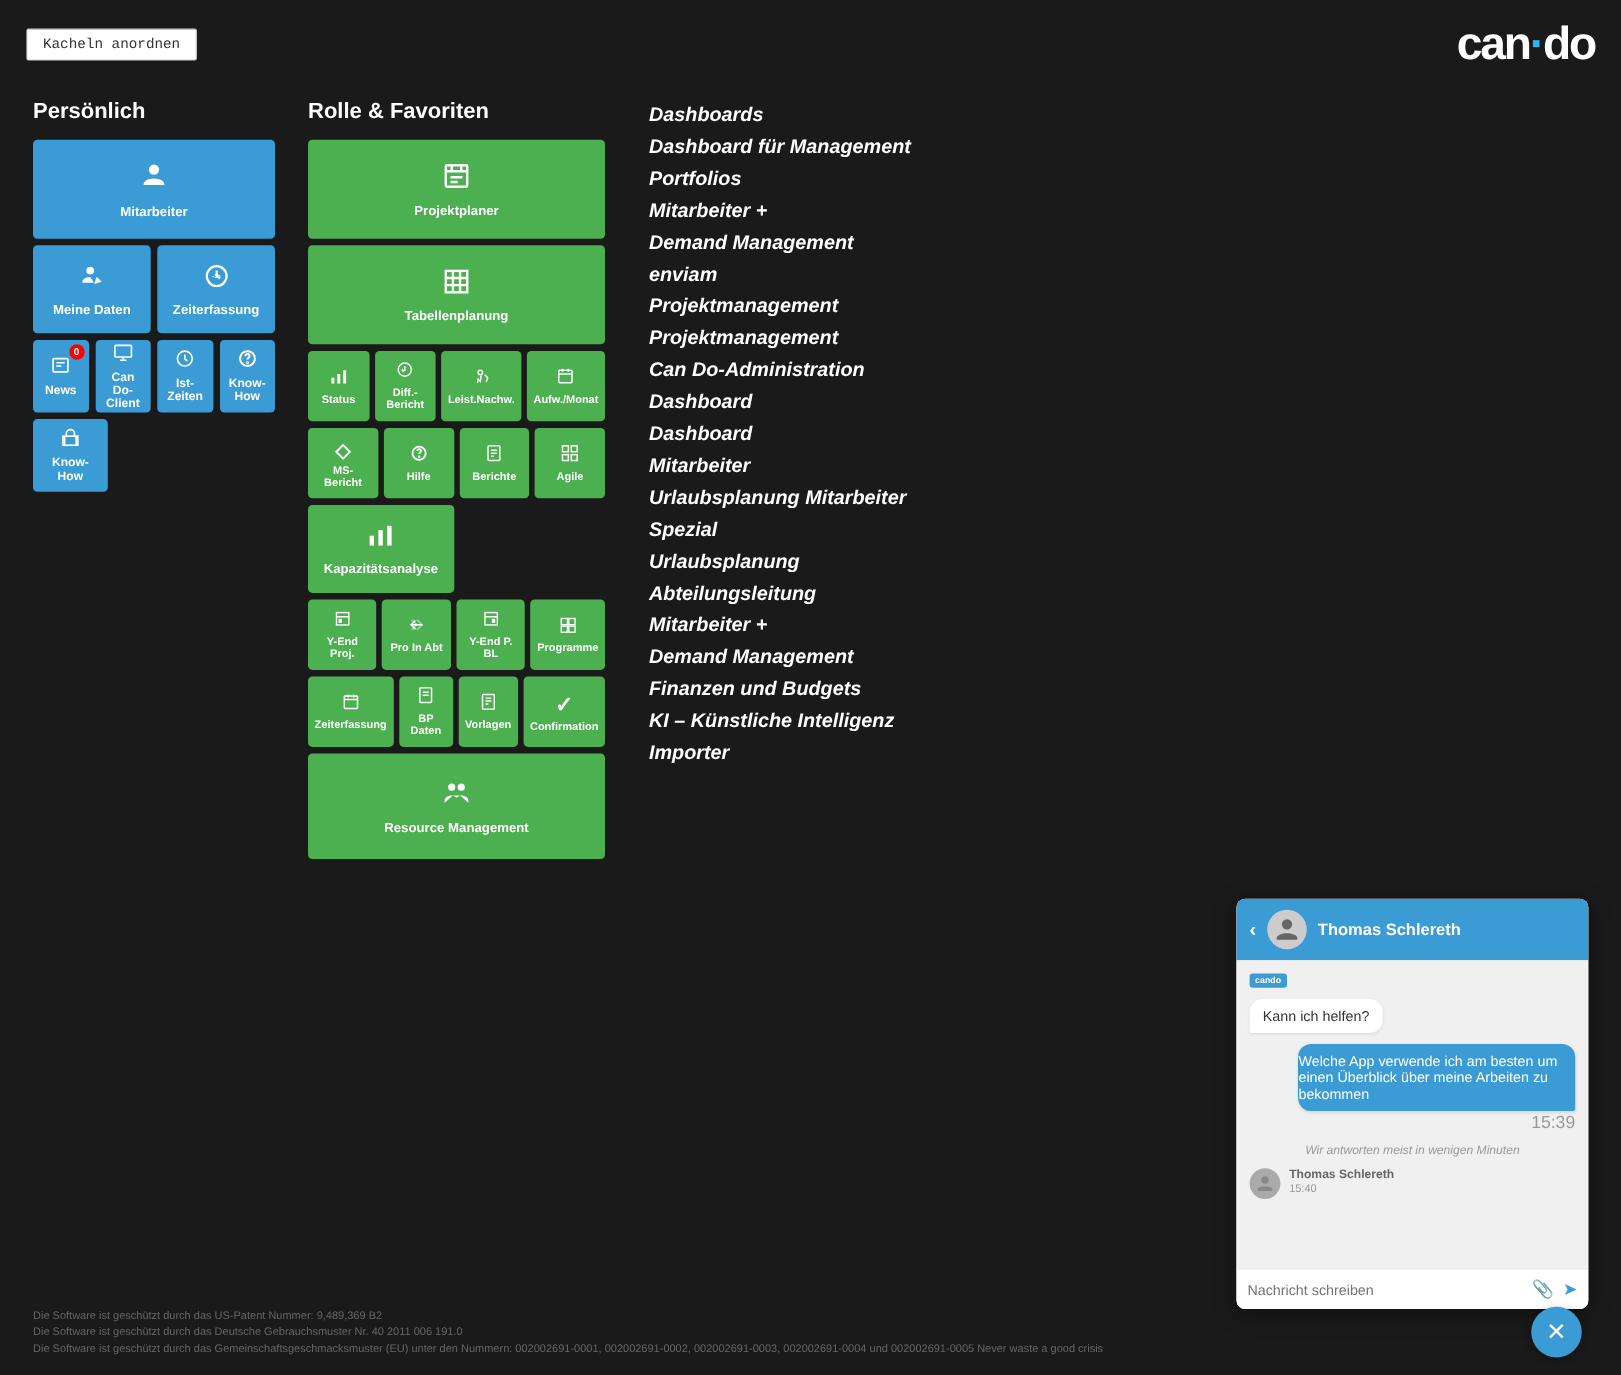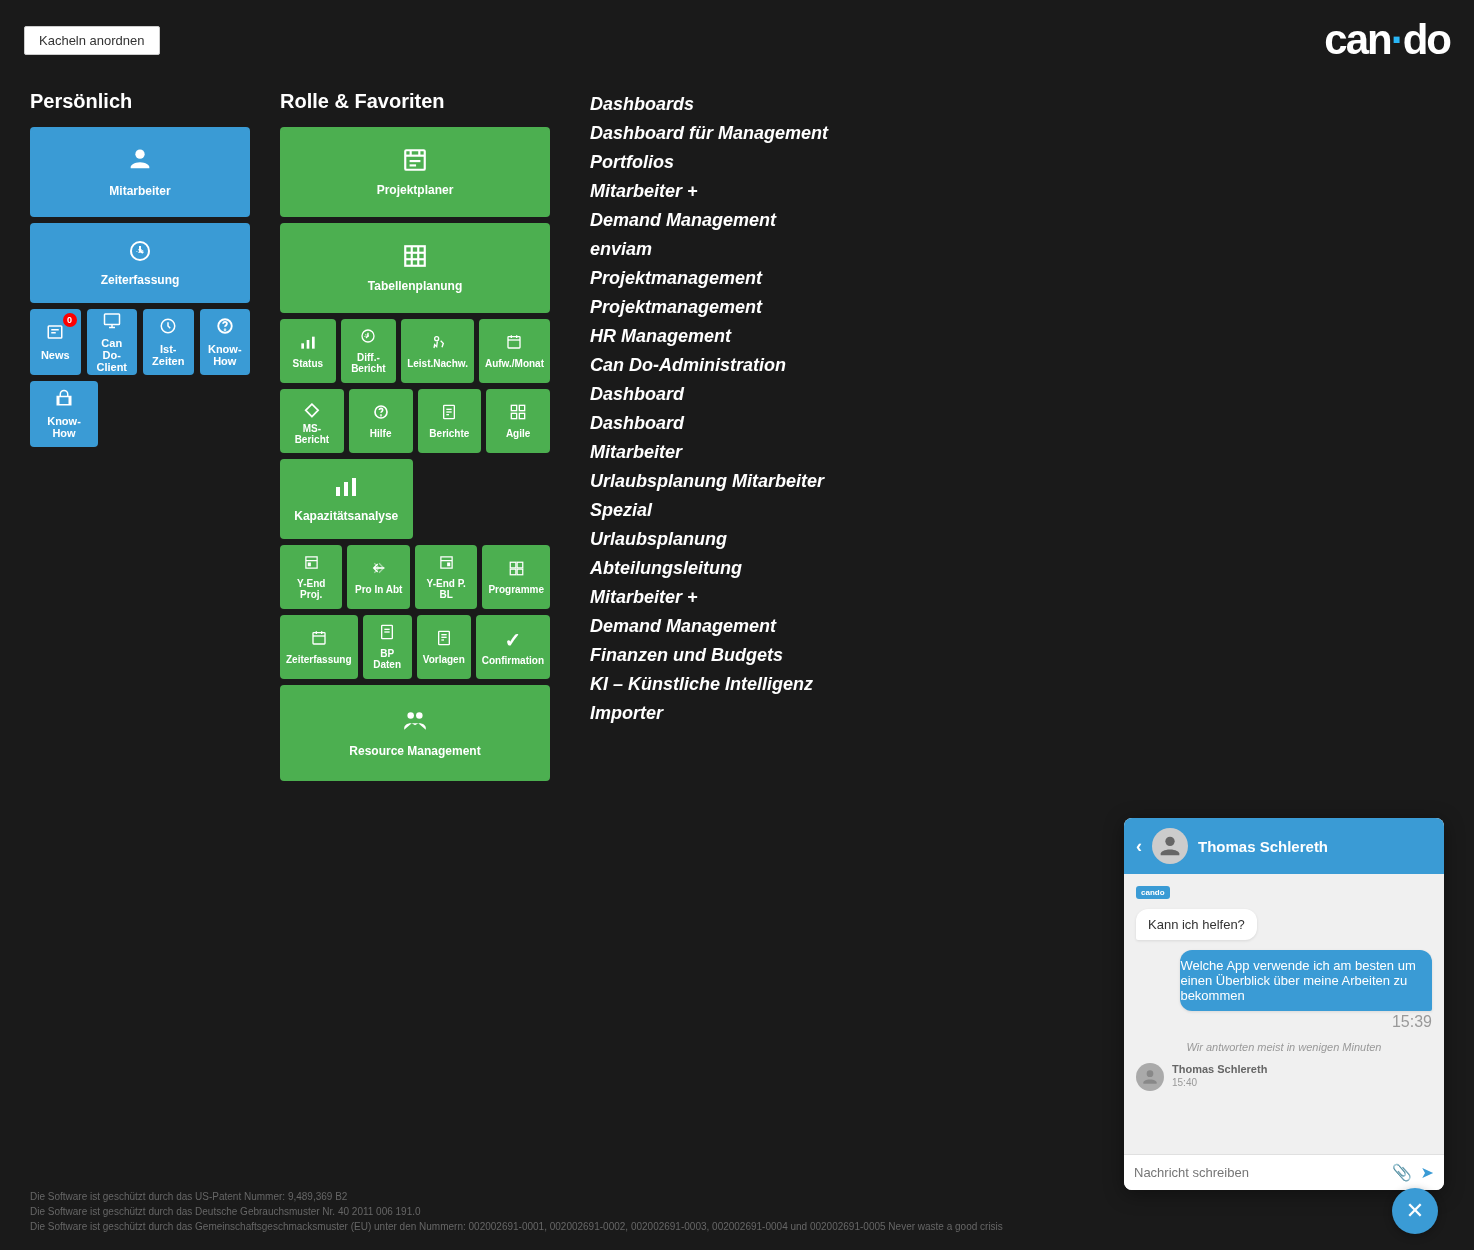--- a/index.html
+++ b/index.html
@@ -21,20 +21,21 @@
       padding: 16px 24px;
     }
     .arrange-btn {
       background: #fff;
       color: #333;
       border: 1px solid #ccc;
       padding: 6px 14px;
       font-size: 13px;
       cursor: pointer;
       border-radius: 2px;
+      font-family: Liberation Mono, monospace;
     }
     .logo {
       display: flex;
       align-items: center;
     }
 
     
     .main-content {
       display: flex;
       padding: 10px 30px;
@@ -430,20 +431,30 @@
       <span class="tile-icon">
         <svg width="28" height="28" viewBox="0 0 24 24" fill="white">
             <circle cx="12" cy="7" r="4"></circle>
             <path d="M12 14c-5 0-8 2.5-8 4v1h16v-1c0-1.5-3-4-8-4z"></path>
           </svg>
       </span>
       <span>Mitarbeiter</span>
     </div>
 
     <div class="tile-medium-row">
+      <div class="tile-blue tile-medium">
+        <span class="tile-icon">
+          <svg width="24" height="24" viewBox="0 0 24 24" fill="white">
+              <circle cx="10" cy="7" r="3.5"></circle>
+              <path d="M10 13c-4.5 0-7 2-7 3.5V18h10.5"></path>
+              <path d="M16 13l4 4-6 2 2-6z" fill="white" stroke="white" stroke-width="0.5"></path>
+            </svg>
+        </span>
+        <span>Meine Daten</span>
+      </div>
       <div class="tile-blue tile-medium">
         <span class="tile-icon">
           <svg width="24" height="24" viewBox="0 0 24 24" fill="none" stroke="white" stroke-width="2">
               <circle cx="12" cy="12" r="9"></circle>
               <path d="M12 7v5l3 2" stroke="white" stroke-width="2"></path>
               <text x="8" y="14" fill="white" font-size="5" stroke="none">-1h</text>
             </svg>
         </span>
         <span>Zeiterfassung</span>
       </div>
@@ -732,21 +743,20 @@
   <div class="menu-section">
     <ul class="menu-list">
       <li>Dashboards</li>
       <li>Dashboard für Management</li>
       <li>Portfolios</li>
       <li>Mitarbeiter +</li>
       <li>Demand Management</li>
       <li>enviam</li>
       <li>Projektmanagement</li>
       <li>Projektmanagement</li>
-      <li>HR Management</li>
       <li>Can Do-Administration</li>
       <li>Dashboard</li>
       <li>Dashboard</li>
       <li>Mitarbeiter</li>
       <li>Urlaubsplanung Mitarbeiter</li>
       <li>Spezial</li>
       <li>Urlaubsplanung</li>
       <li>Abteilungsleitung</li>
       <li>Mitarbeiter +</li>
       <li>Demand Management</li>

